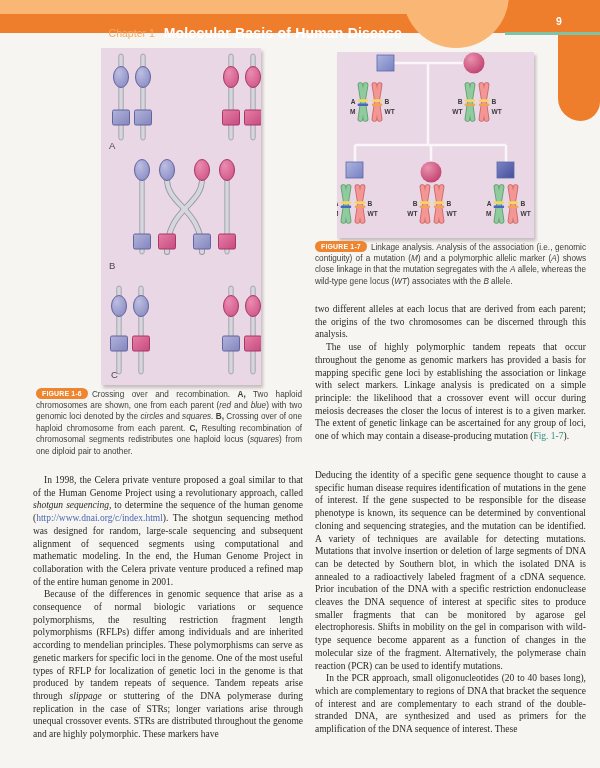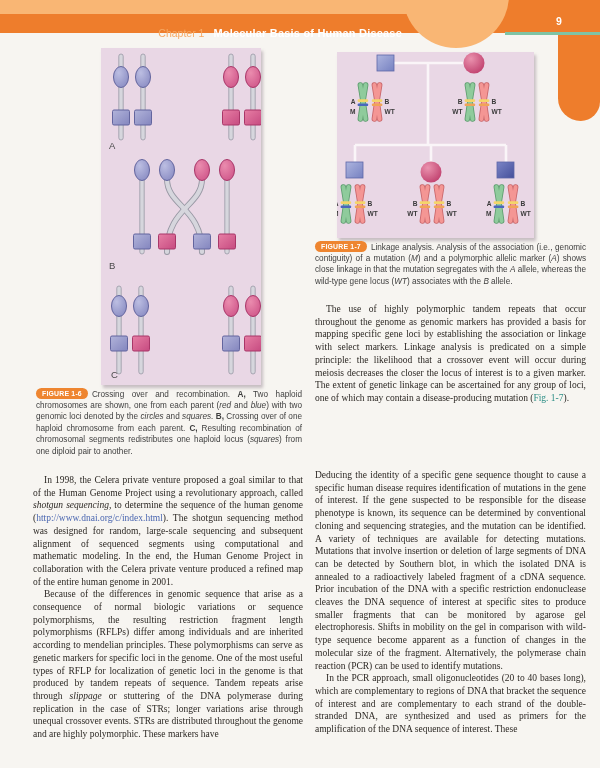--- a/index.html
+++ b/index.html
@@ -11,21 +11,21 @@
   .band-dark-top{position:absolute;left:418px;top:0;width:182px;height:15px;background:#ee7d2c;z-index:1;}
   .bump{position:absolute;left:403px;top:-58px;width:106px;height:106px;border-radius:50%;
         background:#f9b674;z-index:2;}
   .side-tab{position:absolute;left:558px;top:0;width:42px;height:121px;background:#ee7d2c;
         border-radius:0 0 22px 26px;z-index:2;}
   .teal-line{position:absolute;left:505px;top:32px;width:95px;height:2.5px;background:#7fc3a4;z-index:4;}
   .chapter-line{position:absolute;left:0;top:14px;width:402px;height:37px;display:flex;
         justify-content:flex-end;align-items:center;gap:9px;z-index:3;
         font-family:"Liberation Sans",sans-serif;}
   .chapter-label{color:#f6a964;font-size:10.5px;}
-  .chapter-title{color:#ffffff;font-weight:bold;font-size:11px;letter-spacing:0.2px;}
+  .chapter-title{color:#ffffff;font-weight:bold;font-size:14px;letter-spacing:0.2px;}
   .page-num{position:absolute;left:556px;top:15px;color:#fff;font:bold 10.5px "Liberation Sans",sans-serif;z-index:5;}
   
   .fig-panel{position:absolute;background:#e9d7e5;box-shadow:2px 3px 3px rgba(110,85,105,0.35);}
   #fig6-panel{left:101px;top:48px;width:160px;height:337px;}
   #fig7-panel{left:337px;top:52px;width:197px;height:186px;}
   .flab{font:9.5px "Liberation Sans",sans-serif;fill:#4a4a4a;}
   .stick{fill:#d6d6dd;stroke:#9898a4;stroke-width:0.8;}
   .ovB{fill:url(#gOvB);stroke:#63659e;stroke-width:1;}
   .ovP{fill:url(#gOvP);stroke:#a83668;stroke-width:1;}
   .sqB{fill:url(#gSqB);stroke:#63659e;stroke-width:1;}
@@ -279,20 +279,21 @@
   <div id="fig7-caption" class="caption">
     <span class="figbadge">FIGURE 1-7</span><span><span>Linkage analysis. Analysis of the association (i.e., genomic contiguity) of a mutation (</span><span class="i">M</span><span>) and a polymorphic allelic marker (</span><span class="i">A</span><span>) shows close linkage in that the mutation segregates with the </span><span class="i">A</span><span> allele, whereas the wild-type gene locus (</span><span class="i">WT</span><span>) associates with the </span><span class="i">B</span><span> allele.</span></span>
   </div>
 
   <div id="left-text" class="textcol">
       <p class="bpara ind"><span>In 1998, the Celera private venture proposed a goal similar to that of the Human Genome Project using a revolutionary approach, called </span><span class="i">shotgun sequencing,</span><span> to determine the sequence of the human genome (</span><span class="lnk">http://www.dnai.org/c/index.html</span><span>). The shotgun sequencing method was designed for random, large-scale sequencing and subsequent alignment of sequenced segments using computational and mathematic modeling. In the end, the Human Genome Project in collaboration with the Celera private venture produced a refined map of the entire human genome in 2001.</span></p>
       <p class="bpara ind"><span>Because of the differences in genomic sequence that arise as a consequence of normal biologic variations or sequence polymorphisms, the resulting restriction fragment length polymorphisms (RFLPs) differ among individuals and are inherited according to mendelian principles. These polymorphisms can serve as genetic markers for specific loci in the genome. One of the most useful types of RFLP for localization of genetic loci in the genome is that produced by tandem repeats of sequence. Tandem repeats arise through </span><span class="i">slippage</span><span> or stuttering of the DNA polymerase during replication in the case of STRs; longer variations arise through unequal crossover events. STRs are distributed throughout the genome and are highly polymorphic. These markers have</span></p>
     </div>
 
   <div id="right-text-top" class="textcol">
+      <p class="bpara"><span>two different alleles at each locus that are derived from each parent; the origins of the two chromosomes can be discerned through this analysis.</span></p>
       <p class="bpara ind"><span>The use of highly polymorphic tandem repeats that occur throughout the genome as genomic markers has provided a basis for mapping specific gene loci by establishing the association or linkage with select markers. Linkage analysis is predicated on a simple principle: the likelihood that a crossover event will occur during meiosis decreases the closer the locus of interest is to a given marker. The extent of genetic linkage can be ascertained for any group of loci, one of which may contain a disease-producing mutation (</span><span class="figref">Fig. 1-7</span><span>).</span></p>
     </div>
 
 
   <div id="right-text-bottom" class="textcol">
       <p class="bpara"><span>Deducing the identity of a specific gene sequence thought to cause a specific human disease requires identification of mutations in the gene of interest. If the gene suspected to be responsible for the disease phenotype is known, its sequence can be determined by conventional cloning and sequencing strategies, and the mutation can be identified. A variety of techniques are available for detecting mutations. Mutations that involve insertion or deletion of large segments of DNA can be detected by Southern blot, in which the isolated DNA is annealed to a radioactively labeled fragment of a cDNA sequence. Prior incubation of the DNA with a specific restriction endonuclease cleaves the DNA sequence of interest at specific sites to produce smaller fragments that can be monitored by agarose gel electrophoresis. Shifts in mobility on the gel in comparison with wild-type sequence become apparent as a function of changes in the molecular size of the fragment. Alternatively, the polymerase chain reaction (PCR) can be used to identify mutations.</span></p>
       <p class="bpara ind"><span>In the PCR approach, small oligonucleotides (20 to 40 bases long), which are complementary to regions of DNA that bracket the sequence of interest and are complementary to each strand of the double-stranded DNA, are synthesized and used as primers for the amplification of the DNA sequence of interest. These</span></p>
     </div>
 
 </div>

